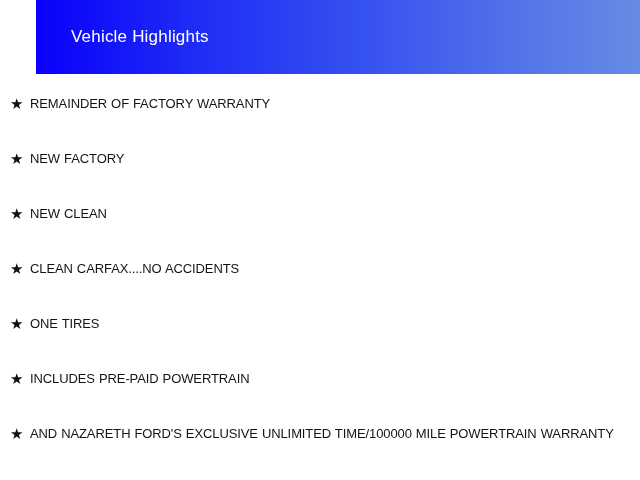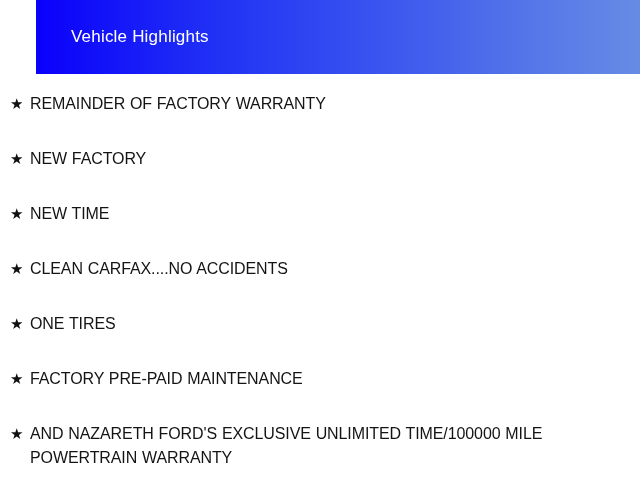--- a/index.html
+++ b/index.html
@@ -59,21 +59,21 @@
   .bullet-star {
     flex: 0 0 auto;
     width: 20px;
     font-size: 15px;
     line-height: 24px;
     color: #111111;
     text-align: left;
   }
   .highlight-text {
     flex: 1 1 auto;
-    font-size: 16px;
+    font-size: 13px;
     line-height: 24px;
     color: #141414;
     letter-spacing: -0.1px;
     font-weight: 400;
     word-spacing: 0.5px;
   }
 </style>
 </head>
 <body>
 
@@ -87,33 +87,33 @@
     <li class="highlight-item">
       <span class="bullet-star">★</span>
       <span class="highlight-text">REMAINDER OF FACTORY WARRANTY</span>
     </li>
     <li class="highlight-item">
       <span class="bullet-star">★</span>
       <span class="highlight-text">NEW FACTORY</span>
     </li>
     <li class="highlight-item">
       <span class="bullet-star">★</span>
-      <span class="highlight-text">NEW TIME</span>
+      <span class="highlight-text">NEW CLEAN</span>
     </li>
     <li class="highlight-item">
       <span class="bullet-star">★</span>
       <span class="highlight-text">CLEAN CARFAX....NO ACCIDENTS</span>
     </li>
     <li class="highlight-item">
       <span class="bullet-star">★</span>
       <span class="highlight-text">ONE TIRES</span>
     </li>
     <li class="highlight-item">
       <span class="bullet-star">★</span>
-      <span class="highlight-text">FACTORY PRE-PAID MAINTENANCE</span>
+      <span class="highlight-text">INCLUDES PRE-PAID POWERTRAIN</span>
     </li>
     <li class="highlight-item">
       <span class="bullet-star">★</span>
       <span class="highlight-text">AND NAZARETH FORD'S EXCLUSIVE UNLIMITED TIME/100000 MILE POWERTRAIN WARRANTY</span>
     </li>
   </ul>
 
 </div>
 
 </body></html>

